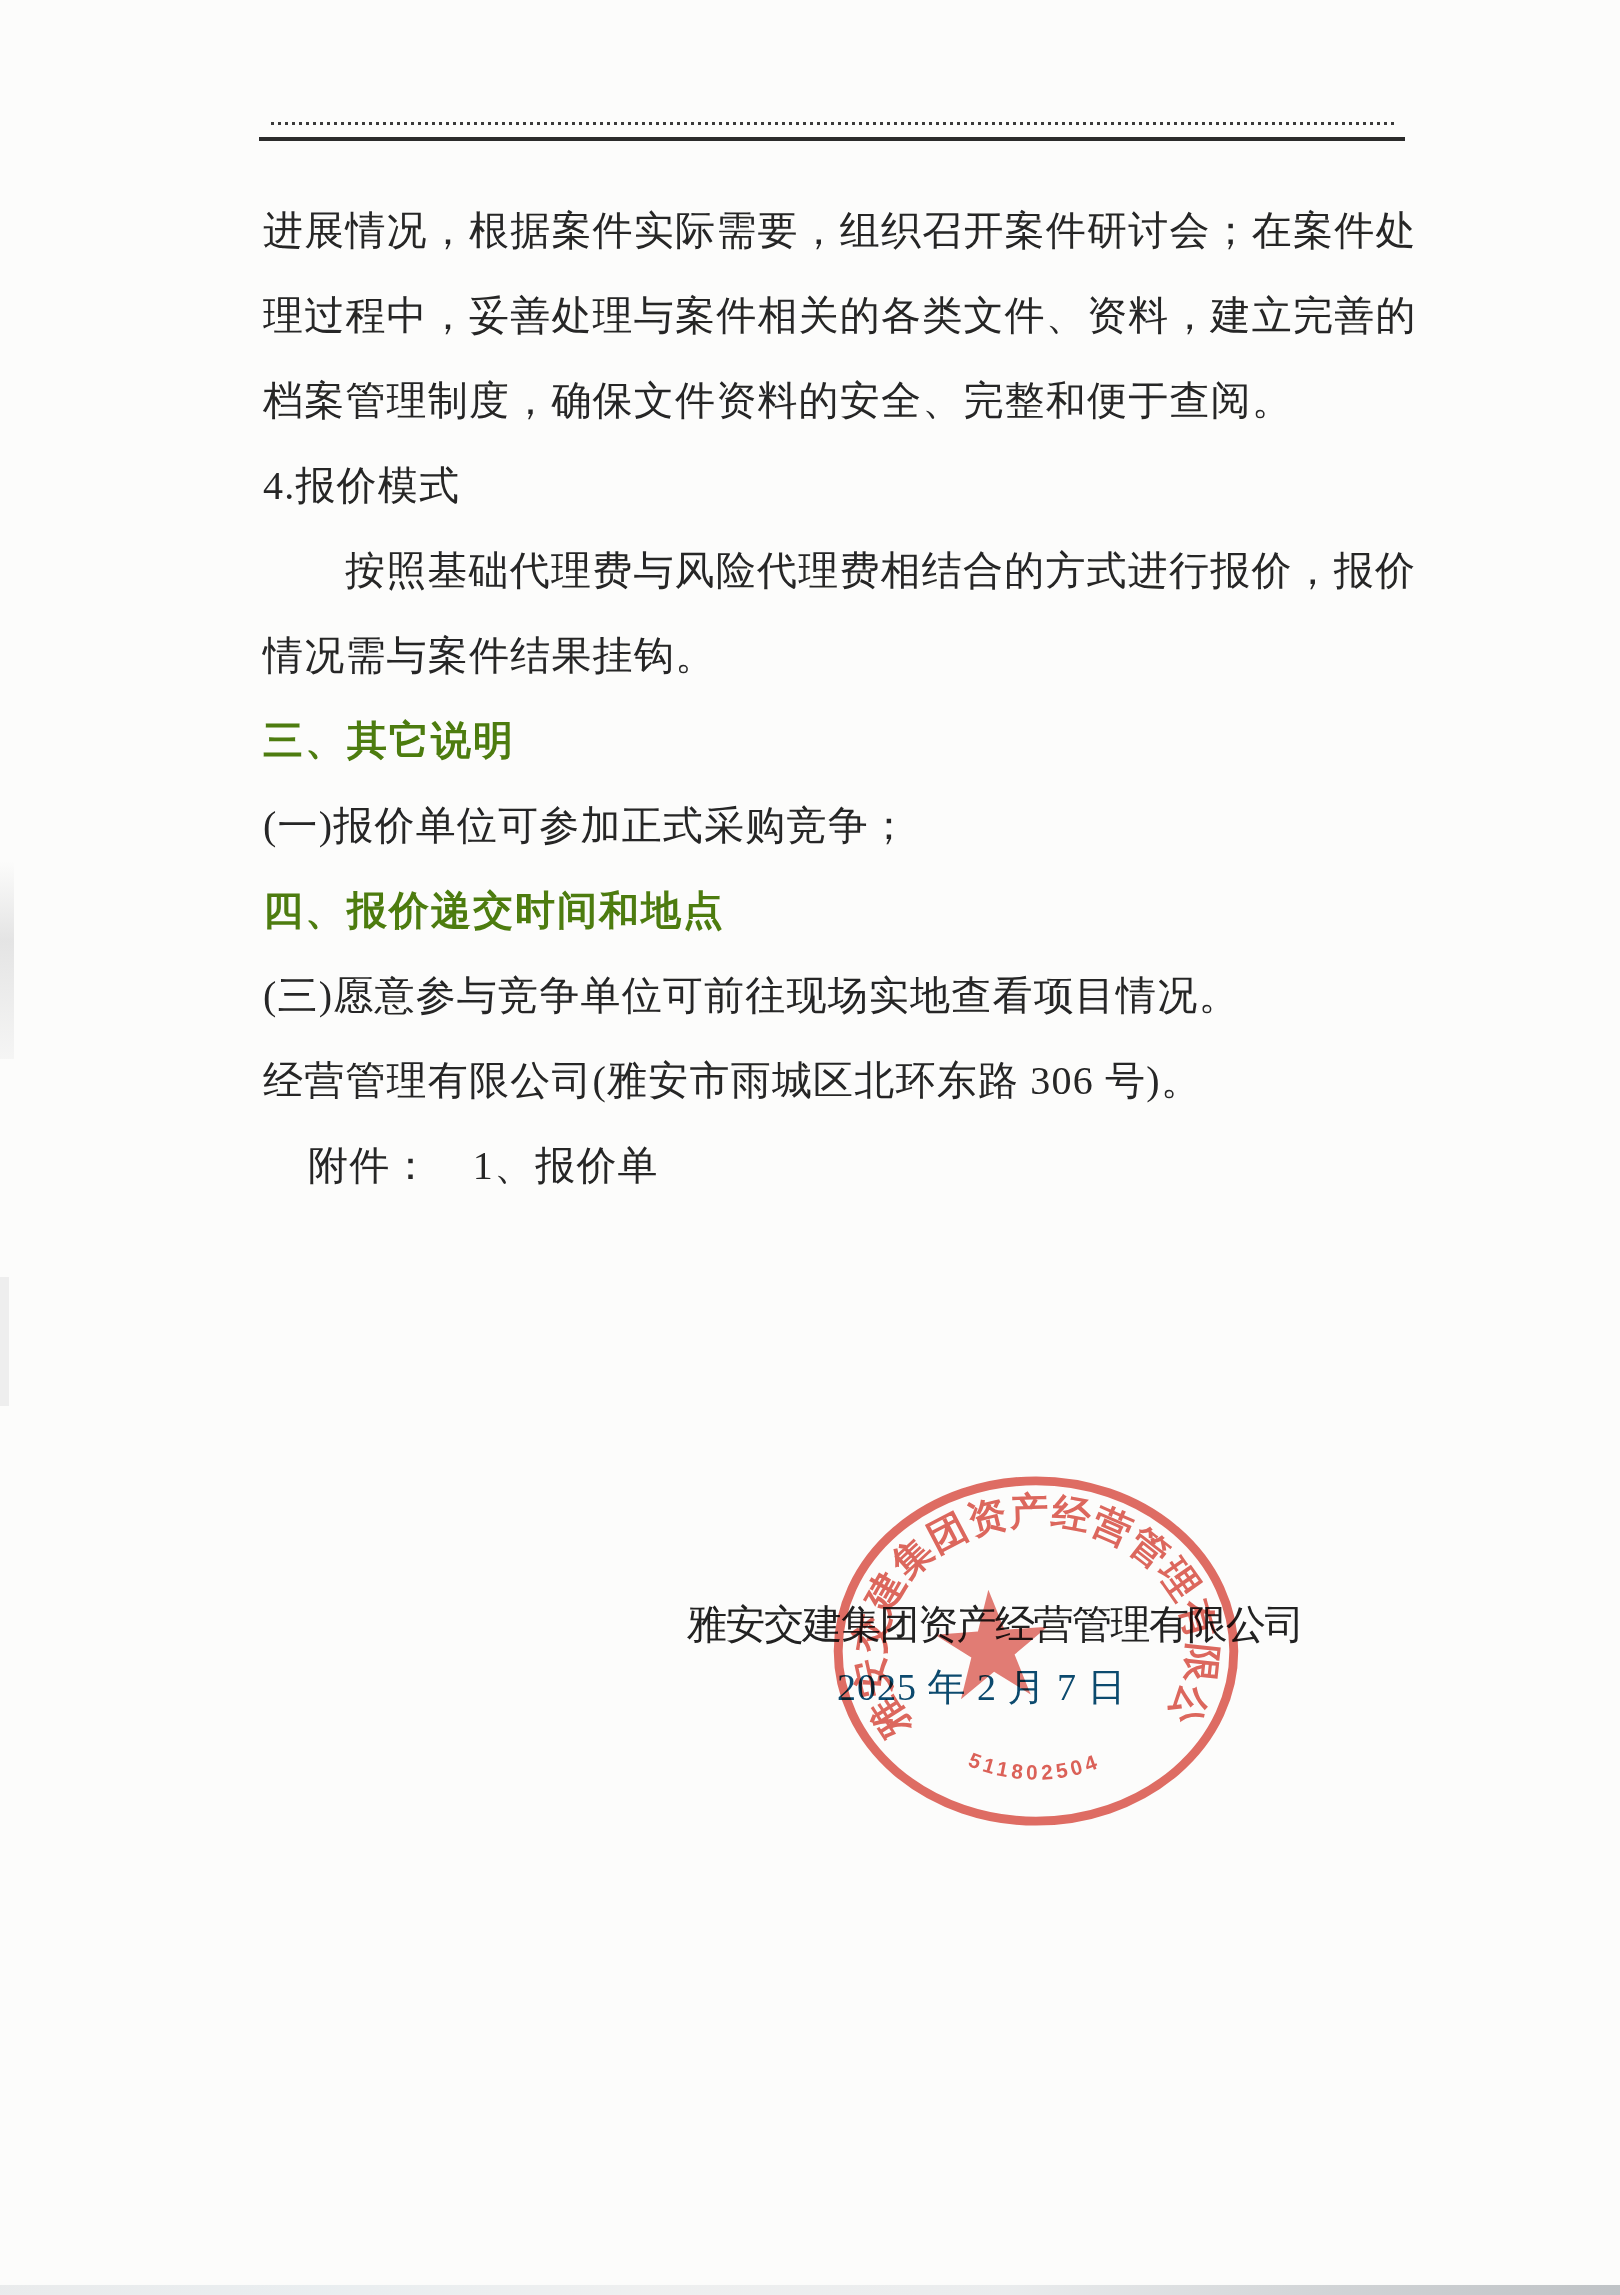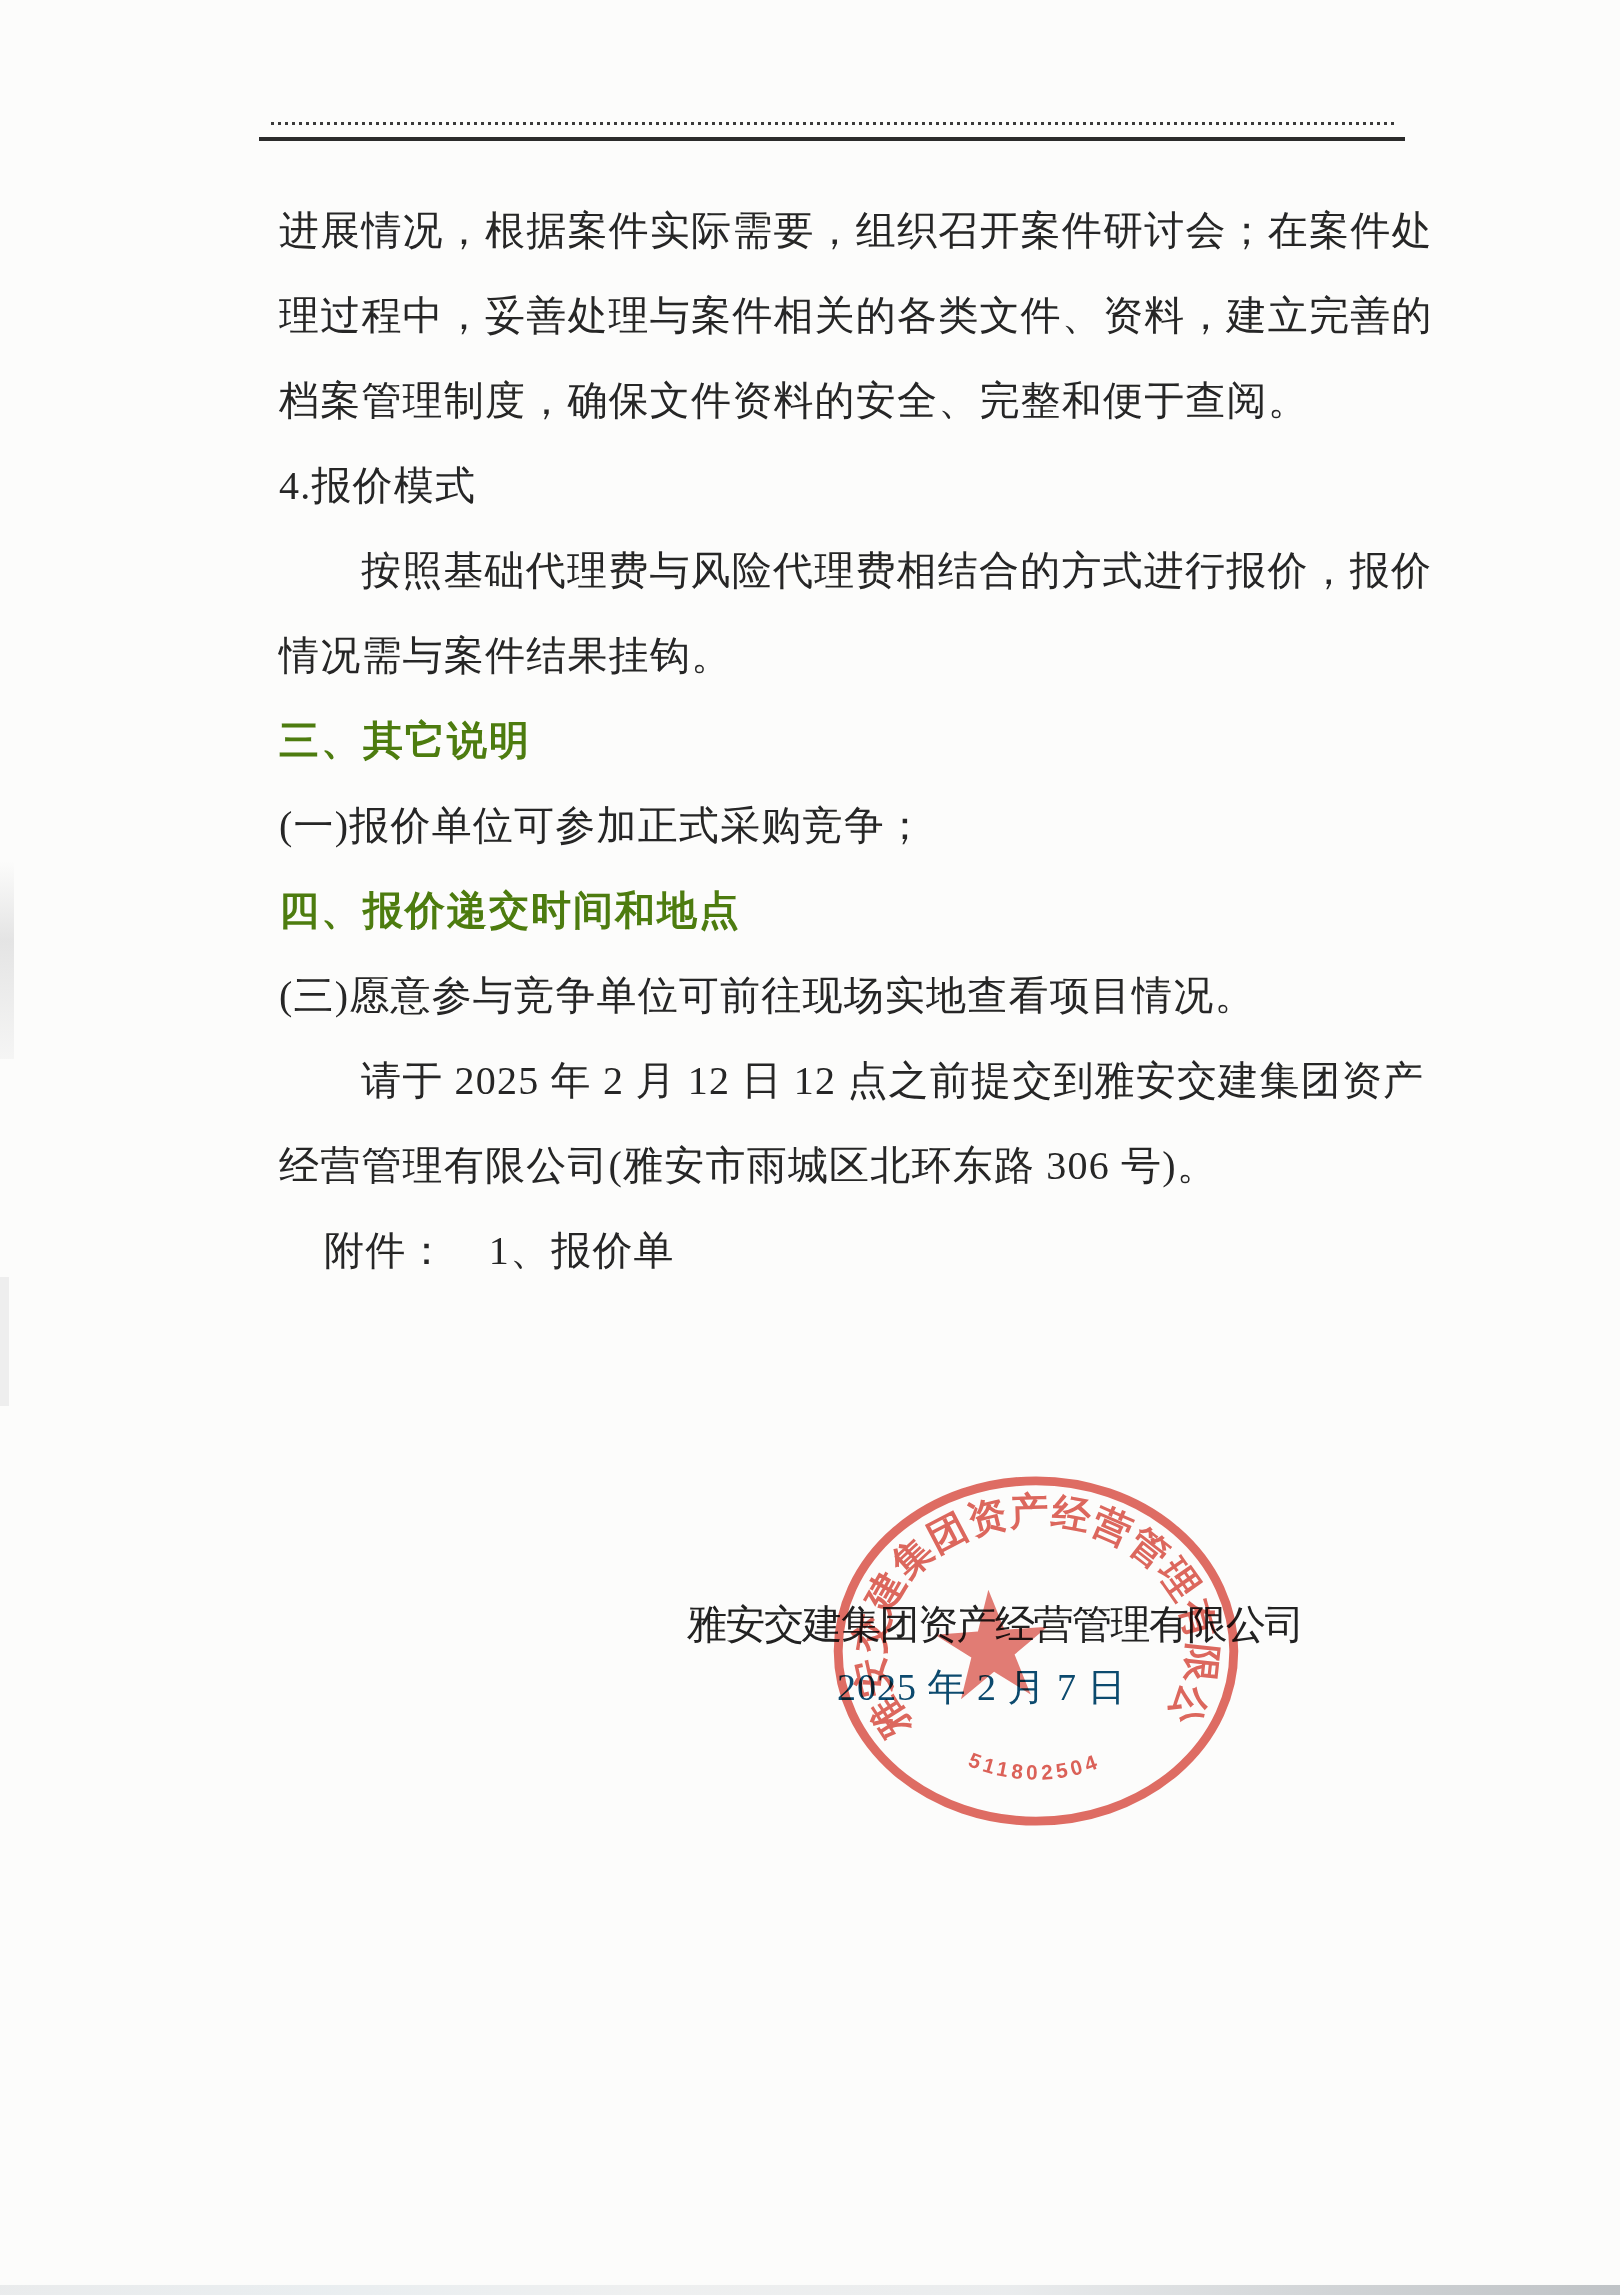--- a/index.html
+++ b/index.html
@@ -14,21 +14,21 @@
   .rule-dotted{
     position:absolute;left:271px;top:122px;width:1127px;height:3px;
     background:repeating-linear-gradient(90deg,#3a3a3a 0 3px,transparent 3px 7px);
   }
   .rule-solid{
     position:absolute;left:259px;top:137px;width:1146px;height:4px;
     background:#2b2b2b;
   }
   
   .doc-body{
-    position:absolute;left:279px;top:188px;width:1141px;
+    position:absolute;left:263px;top:188px;width:1141px;
     color:#262626;
   }
   .line{
     margin:0;height:85px;line-height:85px;
     font-size:40px;letter-spacing:1.2px;
     white-space:nowrap;
   }
   .line.b{
     font-family:"Liberation Sans","DejaVu Sans",sans-serif;
     font-weight:700;letter-spacing:2px;color:#4d7c0f;
@@ -86,21 +86,20 @@
     <p class="line">进展情况，根据案件实际需要，组织召开案件研讨会；在案件处</p>
     <p class="line">理过程中，妥善处理与案件相关的各类文件、资料，建立完善的</p>
     <p class="line">档案管理制度，确保文件资料的安全、完整和便于查阅。</p>
     <p class="line">4.报价模式</p>
     <p class="line i2">按照基础代理费与风险代理费相结合的方式进行报价，报价</p>
     <p class="line">情况需与案件结果挂钩。</p>
     <p class="line b">三、其它说明</p>
     <p class="line">(一)报价单位可参加正式采购竞争；</p>
     <p class="line b">四、报价递交时间和地点</p>
     <p class="line">(三)愿意参与竞争单位可前往现场实地查看项目情况。</p>
-    <p class="line i2">请于 2025 年 2 月 12 日 12 点之前提交到雅安交建集团资产</p>
     <p class="line">经营管理有限公司(雅安市雨城区北环东路 306 号)。</p>
     <p class="line i1">附件：　1、报价单</p>
   </div>
 
   <div class="sig-company">雅安交建集团资产经营管理有限公司</div>
   <div class="sig-date">2025 年 2 月 7 日</div>
 
   <svg class="seal" viewBox="0 0 420 364" xmlns="http://www.w3.org/2000/svg">
     <defs>
       <path id="arcTop" d="M87.9 260.8 A155 128 0 1 1 332.1 260.8" fill="none"></path>

